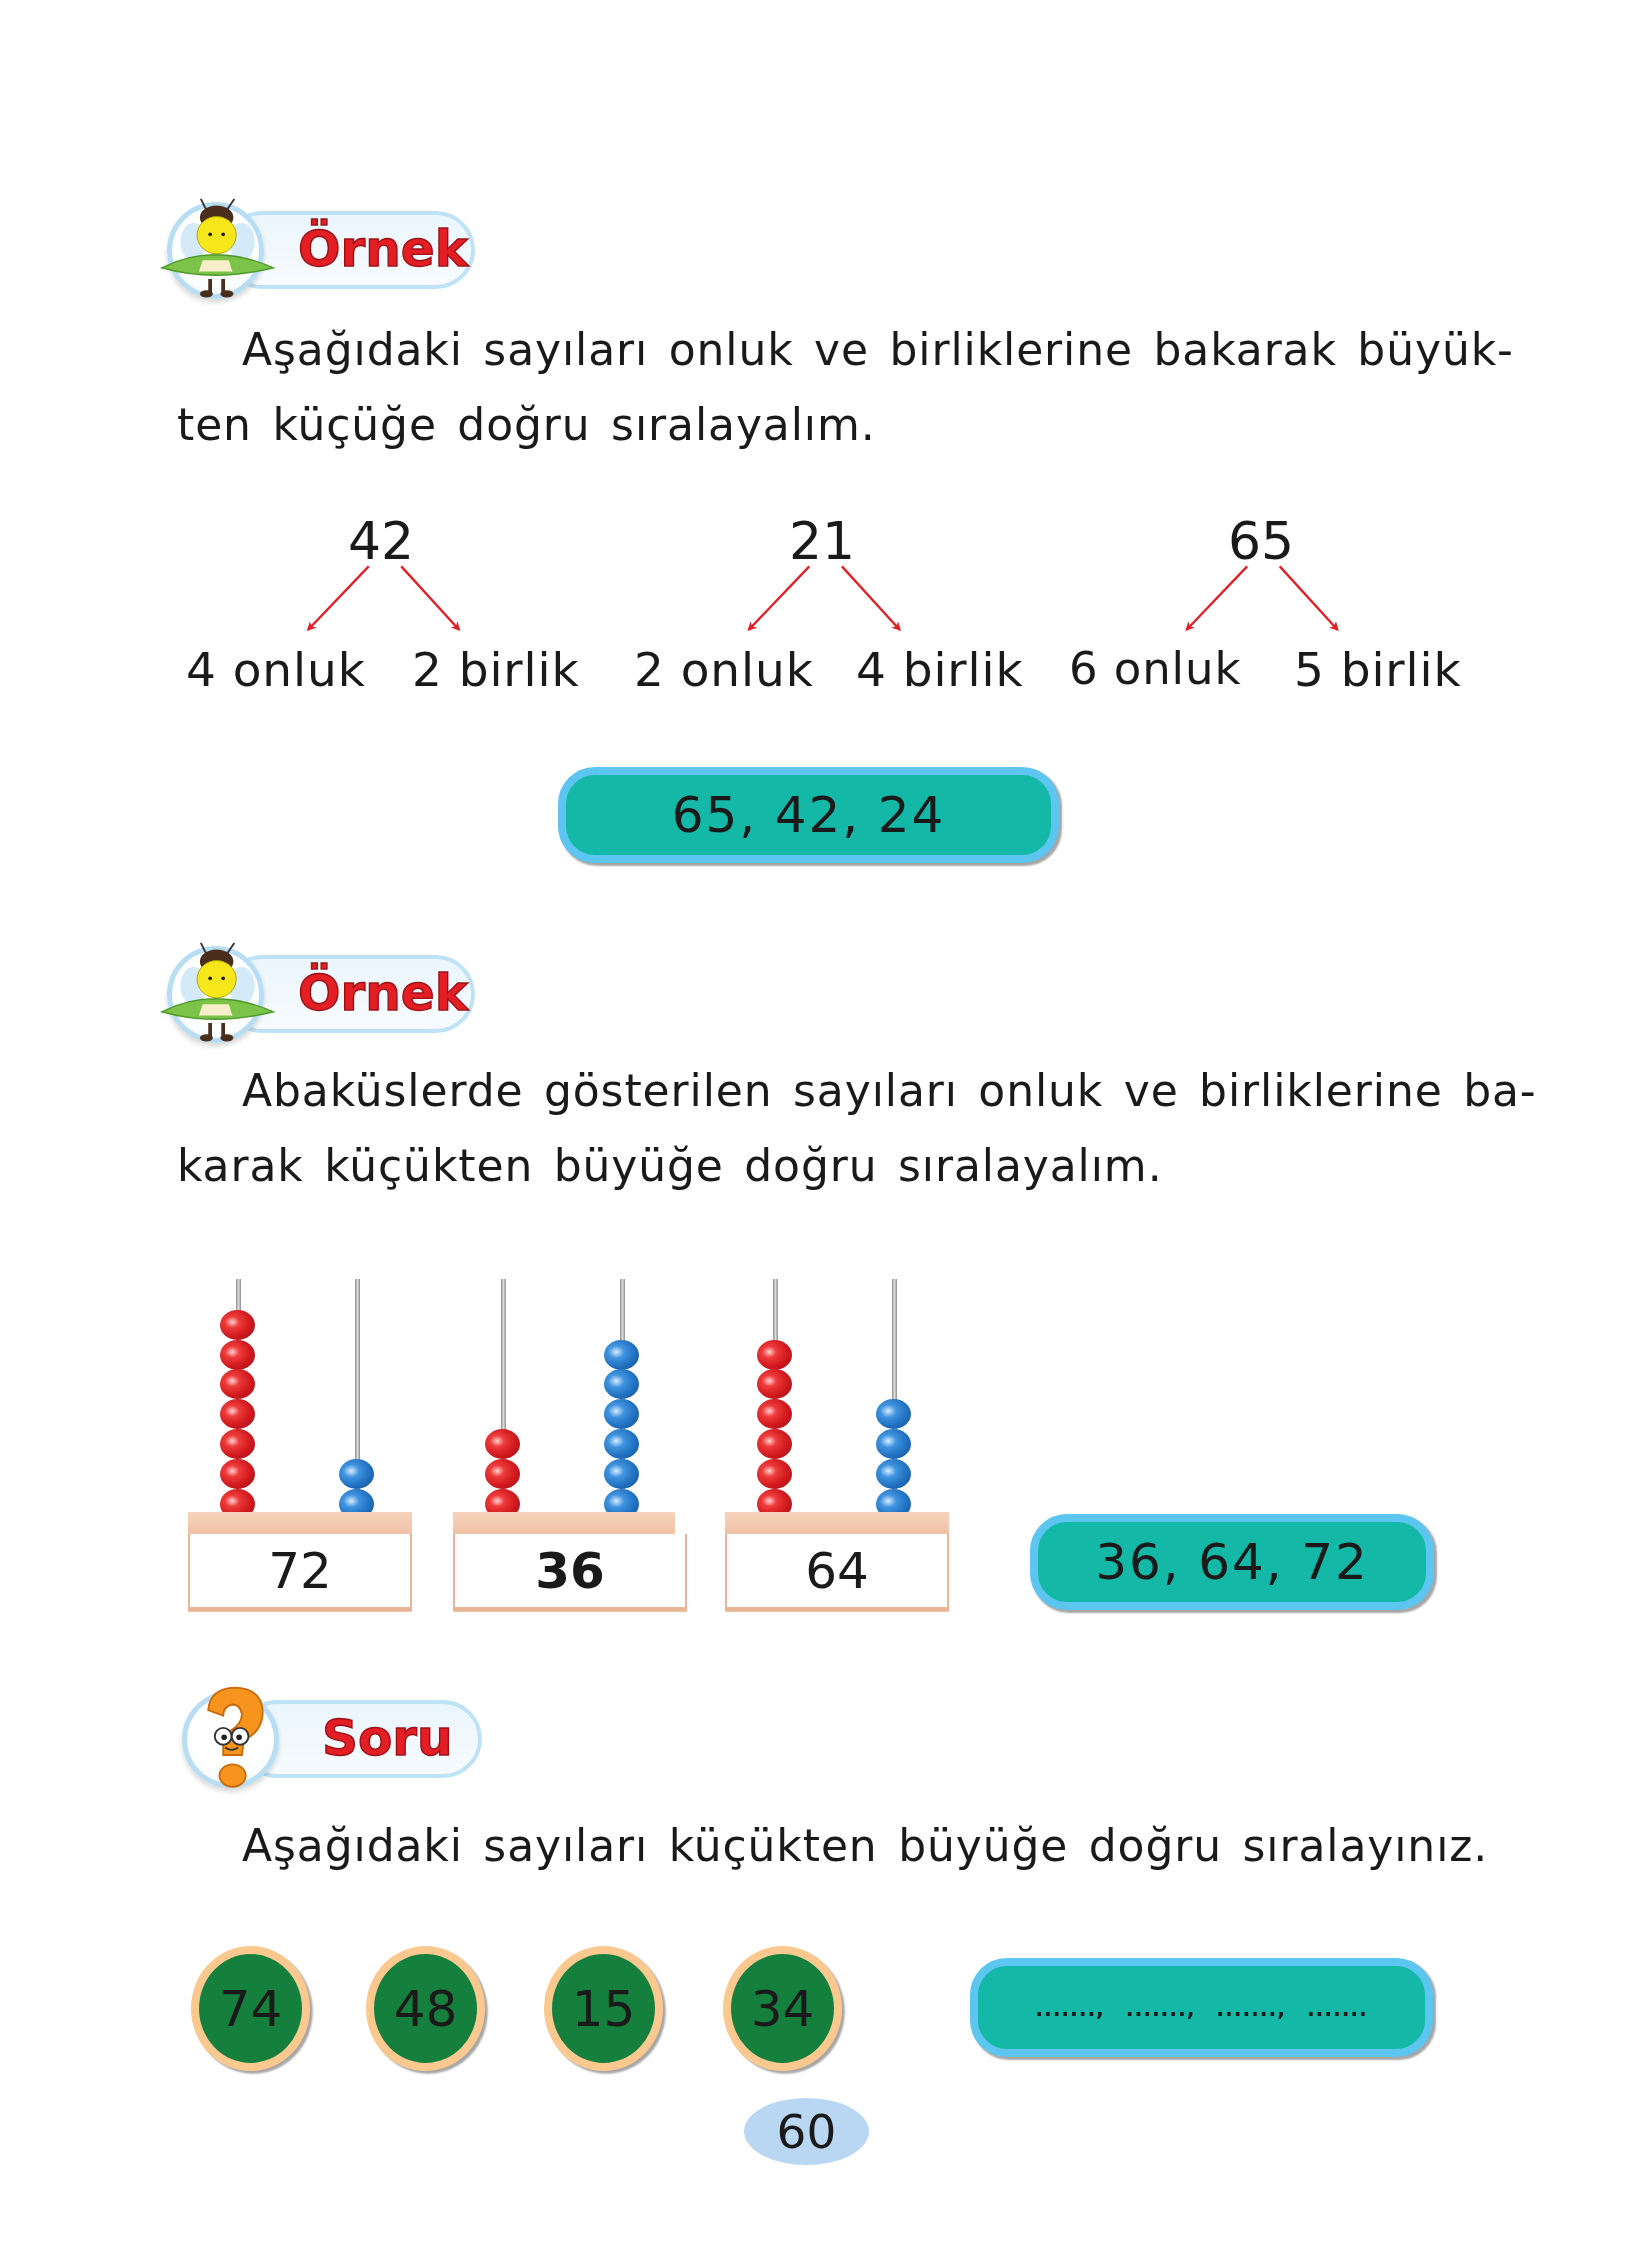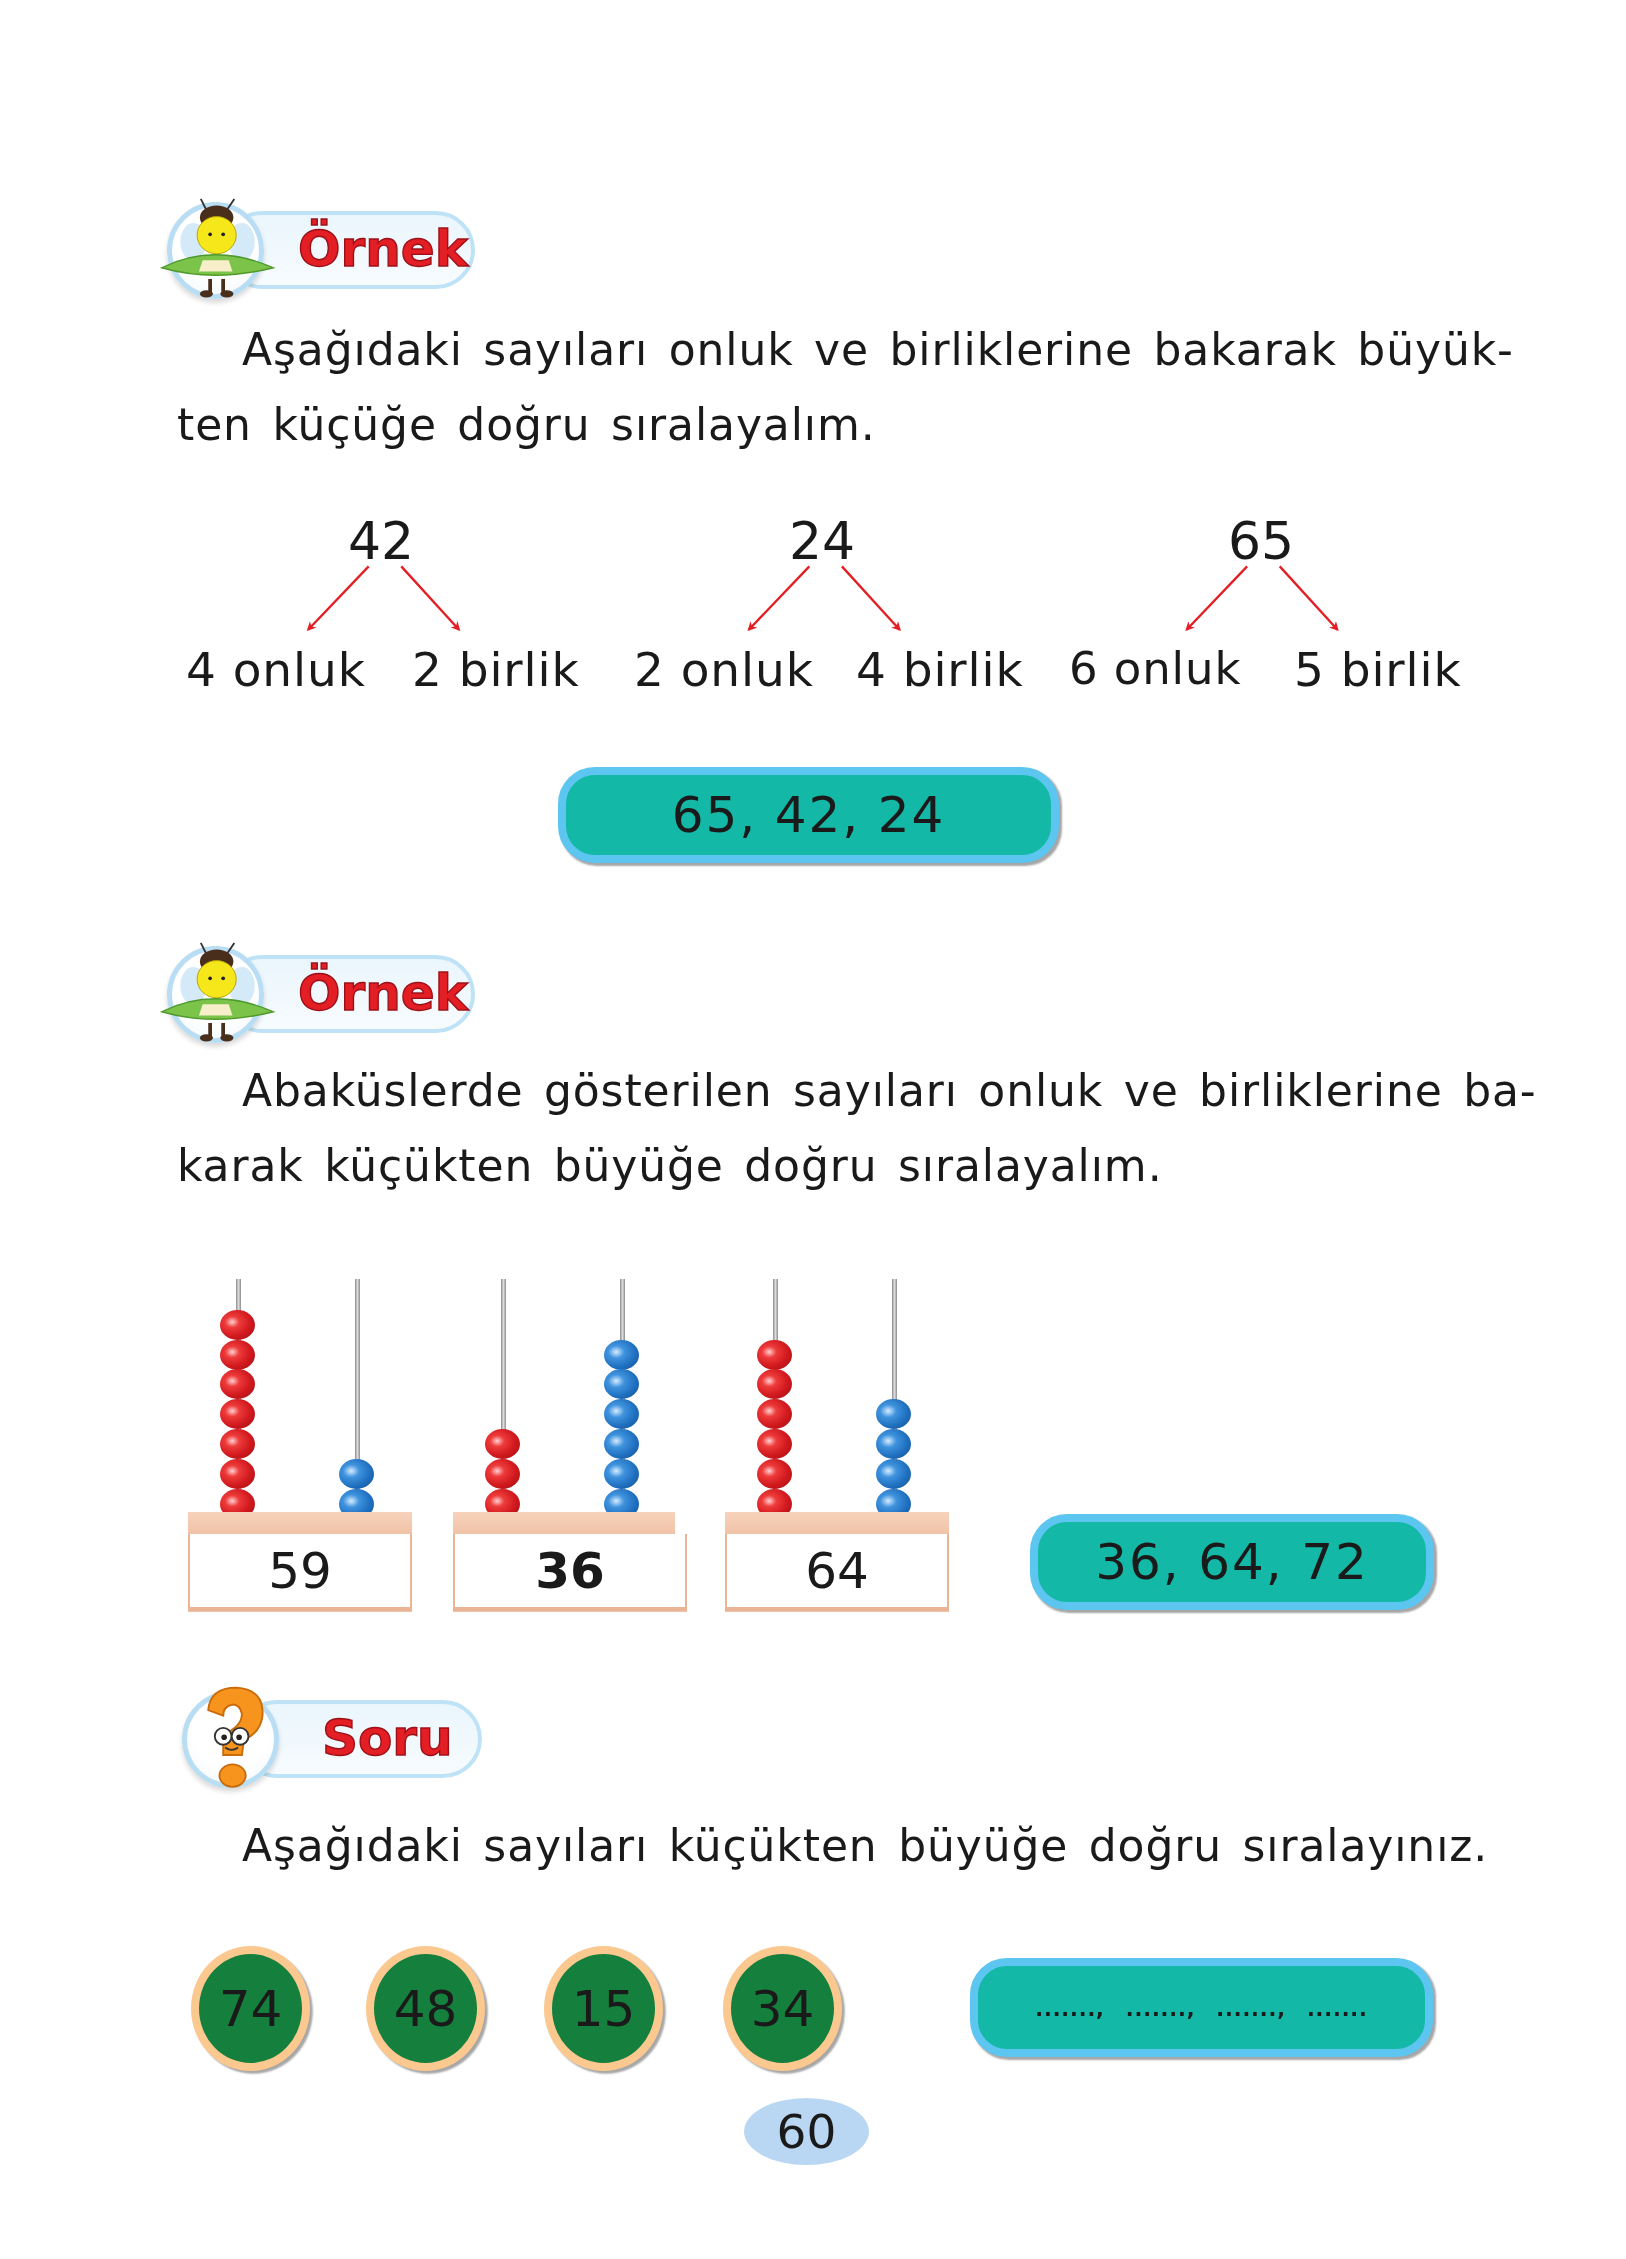--- a/index.html
+++ b/index.html
@@ -61,21 +61,21 @@
     <ellipse cx="52" cy="108" rx="7" ry="4" fill="#4a2e1c"></ellipse>
       <ellipse cx="74" cy="108" rx="7" ry="4" fill="#4a2e1c"></ellipse>
   </svg>
   <span class="label" style="left:140px;">Örnek</span>
 </div>
 
 <div class="abs txt" style="left:242px; top:328px; font-size:44px; word-spacing:5.6px;">Aşağıdaki sayıları onluk ve birliklerine bakarak büyük-</div>
 <div class="abs txt" style="left:177px; top:403px; font-size:44px; word-spacing:5.6px;">ten küçüğe doğru sıralayalım.</div>
 
 <div class="abs num" style="left:348px; top:515px;">42</div>
-<div class="abs num" style="left:789px; top:515px;">24</div>
+<div class="abs num" style="left:789px; top:515px;">21</div>
 <div class="abs num" style="left:1228px; top:515px;">65</div>
 
 <svg class="abs" style="left:0; top:0;" width="1627" height="708" viewBox="0 0 1745 760">
   <defs>
     <marker id="ah" markerWidth="10" markerHeight="10" refX="8" refY="5" orient="auto" markerUnits="userSpaceOnUse">
       <path d="M0,0 L10,5 L0,10 L3,5 Z" fill="#e31e24"></path>
     </marker>
   </defs>
   <g stroke="#e31e24" stroke-width="2.5" fill="none">
     <line x1="395" y1="608" x2="330" y2="676" marker-end="url(#ah)"></line>
@@ -130,21 +130,21 @@
   <div class="bead red" style="left:220px; top:1340px;"></div>
   <div class="bead red" style="left:220px; top:1369px;"></div>
   <div class="bead red" style="left:220px; top:1399px;"></div>
   <div class="bead red" style="left:220px; top:1429px;"></div>
   <div class="bead red" style="left:220px; top:1459px;"></div>
   <div class="bead red" style="left:220px; top:1489px;"></div>
   <div class="bead blue" style="left:339px; top:1459px;"></div>
   <div class="bead blue" style="left:339px; top:1489px;"></div>
   <div class="abbase" style="left:188px; top:1512px; width:224px;"></div>
   <div class="ablabel" style="left:188px; top:1534px; width:224px;">
-    <span class="num" style="font-size:50px;">59</span>
+    <span class="num" style="font-size:50px;">72</span>
   </div>
 </div>
 
 <div>
   <div class="rod" style="left:501px; top:1279px; height:238px;"></div>
   <div class="rod" style="left:620px; top:1279px; height:238px;"></div>
   <div class="bead red" style="left:485px; top:1429px;"></div>
   <div class="bead red" style="left:485px; top:1459px;"></div>
   <div class="bead red" style="left:485px; top:1489px;"></div>
   <div class="bead blue" style="left:604px; top:1340px;"></div>

